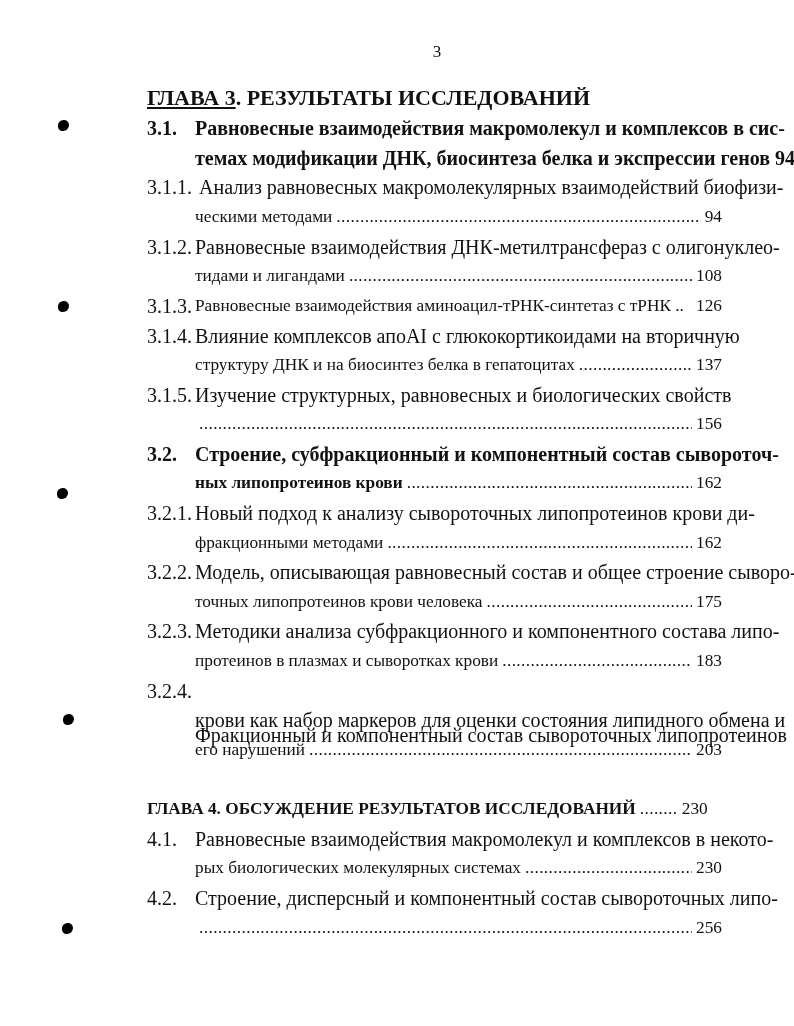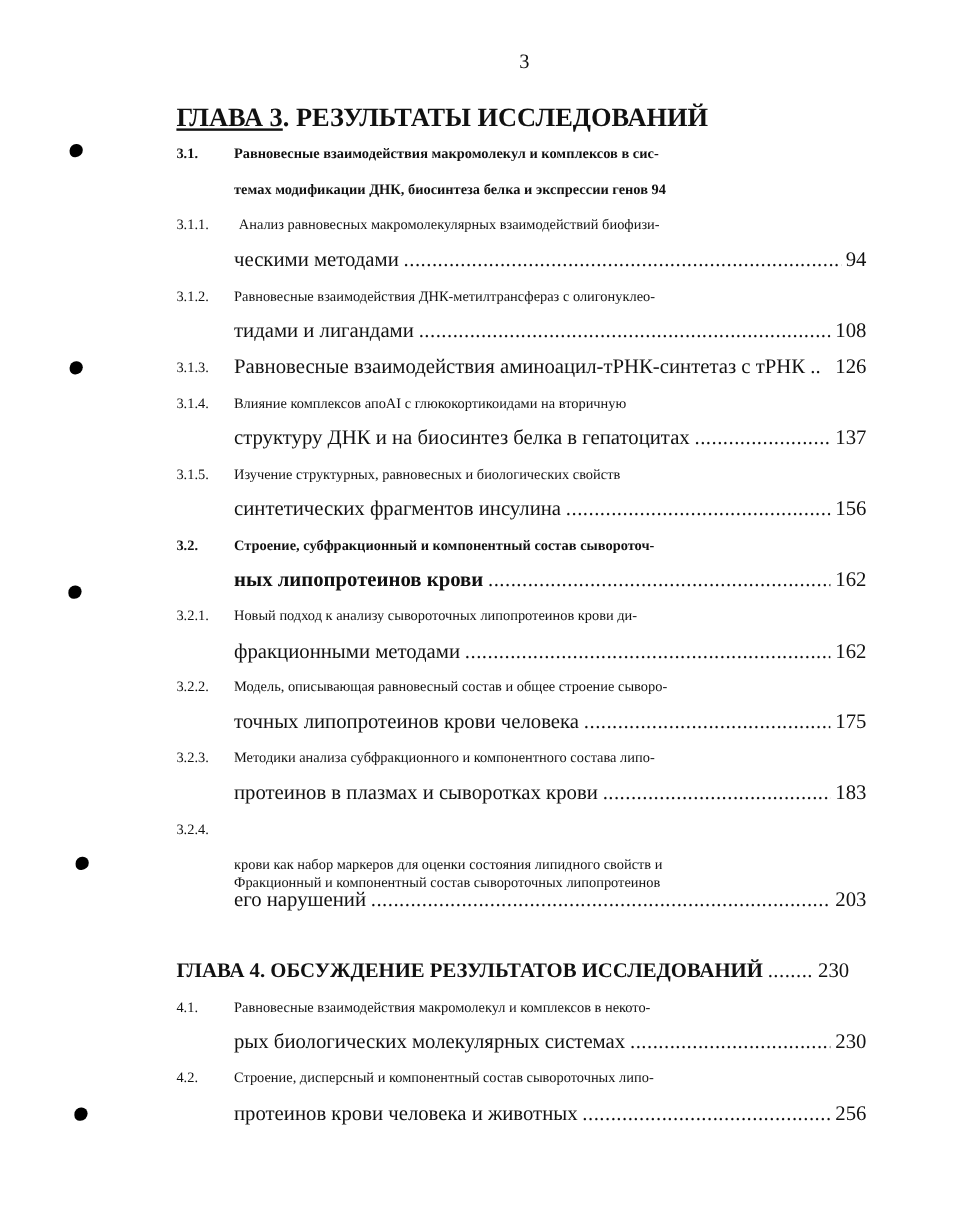--- a/index.html
+++ b/index.html
@@ -1,19 +1,19 @@
 <!DOCTYPE html>
 <html><head>
 <meta charset="utf-8">
 <style>
   html, body { margin: 0; padding: 0; background: #ffffff; }
   body { width: 794px; height: 1026px; position: relative; overflow: hidden;
          font-family: "Liberation Serif", "DejaVu Serif", serif; color: #111; }
   .page-number { position: absolute; top: 42px; left: 0; width: 874px; text-align: center; font-size: 17px; }
-  .line { position: absolute; font-size: 12px; white-space: nowrap; line-height: 20px; }
+  .line { position: absolute; font-size: 20px; white-space: nowrap; line-height: 20px; }
   .bold { font-weight: bold; }
   .chapter { font-weight: bold; font-size: 22px; }
   .underline { text-decoration: underline; }
   .dotline { position: absolute; font-size: 17.3px; line-height: 20px; white-space: nowrap; display: flex; }
   .dotline .txt { flex: 0 0 auto; }
   .dotline .dots { flex: 1 1 auto; overflow: hidden; letter-spacing: 0.4px; margin: 0 4px; }
   .dotline .pg { flex: 0 0 auto; }
   .blot { position: absolute; width: 11px; height: 11px; background: #000; border-radius: 50% 45% 55% 40%; }
 </style>
 </head>
@@ -62,21 +62,20 @@
 <div class="line" style="left:195px;top:326px;">Влияние комплексов апоAI с глюкокортикоидами на вторичную</div>
 <div class="dotline" style="left:195px;top:355px;width:527px;">
   <span class="txt">структуру ДНК и на биосинтез белка в гепатоцитах</span>
   <span class="dots">......................................................................................................................................................</span>
   <span class="pg">137</span>
 </div>
 
 <div class="line" style="left:147px;top:385px;">3.1.5.</div>
 <div class="line" style="left:195px;top:385px;">Изучение структурных, равновесных и биологических свойств</div>
 <div class="dotline" style="left:195px;top:414px;width:527px;">
-  <span class="txt">синтетических фрагментов инсулина</span>
   <span class="dots">......................................................................................................................................................</span>
   <span class="pg">156</span>
 </div>
 
 <div class="line bold" style="left:147px;top:444px;text-align:center;">3.2.</div>
 <div class="line bold" style="left:195px;top:444px;">Строение, субфракционный и компонентный состав сывороточ-</div>
 <div class="dotline bold" style="left:195px;top:473px;width:527px;">
   <span class="txt">ных липопротеинов крови</span>
   <span class="dots" style="font-weight:normal">......................................................................................................................................................</span>
   <span class="pg" style="font-weight:normal">162</span>
@@ -101,21 +100,21 @@
 <div class="line" style="left:147px;top:621px;">3.2.3.</div>
 <div class="line" style="left:195px;top:621px;">Методики анализа субфракционного и компонентного состава липо-</div>
 <div class="dotline" style="left:195px;top:651px;width:527px;">
   <span class="txt">протеинов в плазмах и сыворотках крови</span>
   <span class="dots">......................................................................................................................................................</span>
   <span class="pg">183</span>
 </div>
 
 <div class="line" style="left:147px;top:681px;">3.2.4.</div>
 <div class="line" style="left:195px;top:681px;margin-top:44px;">Фракционный и компонентный состав сывороточных липопротеинов</div>
-<div class="line" style="left:195px;top:710px;">крови как набор маркеров для оценки состояния липидного свойств и</div>
+<div class="line" style="left:195px;top:710px;">крови как набор маркеров для оценки состояния липидного обмена и</div>
 <div class="dotline" style="left:195px;top:740px;width:527px;">
   <span class="txt">его нарушений</span>
   <span class="dots">......................................................................................................................................................</span>
   <span class="pg">203</span>
 </div>
 
 <div class="dotline chapter" style="left:147px;top:799px;width:575px;">
   <span class="txt">ГЛАВА 4.  ОБСУЖДЕНИЕ РЕЗУЛЬТАТОВ ИССЛЕДОВАНИЙ</span>
   <span class="dots" style="flex:0 0 auto;width:38px;font-weight:normal;">......................................................................................................................................................</span>
   <span class="pg" style="font-weight:normal">230</span>
@@ -125,16 +124,15 @@
 <div class="line" style="left:195px;top:829px;">Равновесные взаимодействия макромолекул и комплексов в некото-</div>
 <div class="dotline" style="left:195px;top:858px;width:527px;">
   <span class="txt">рых биологических молекулярных системах</span>
   <span class="dots">......................................................................................................................................................</span>
   <span class="pg">230</span>
 </div>
 
 <div class="line" style="left:147px;top:888px;">4.2.</div>
 <div class="line" style="left:195px;top:888px;">Строение, дисперсный и компонентный состав сывороточных липо-</div>
 <div class="dotline" style="left:195px;top:918px;width:527px;">
-  <span class="txt">протеинов крови человека и животных</span>
   <span class="dots">......................................................................................................................................................</span>
   <span class="pg">256</span>
 </div>
 
 </body></html>

